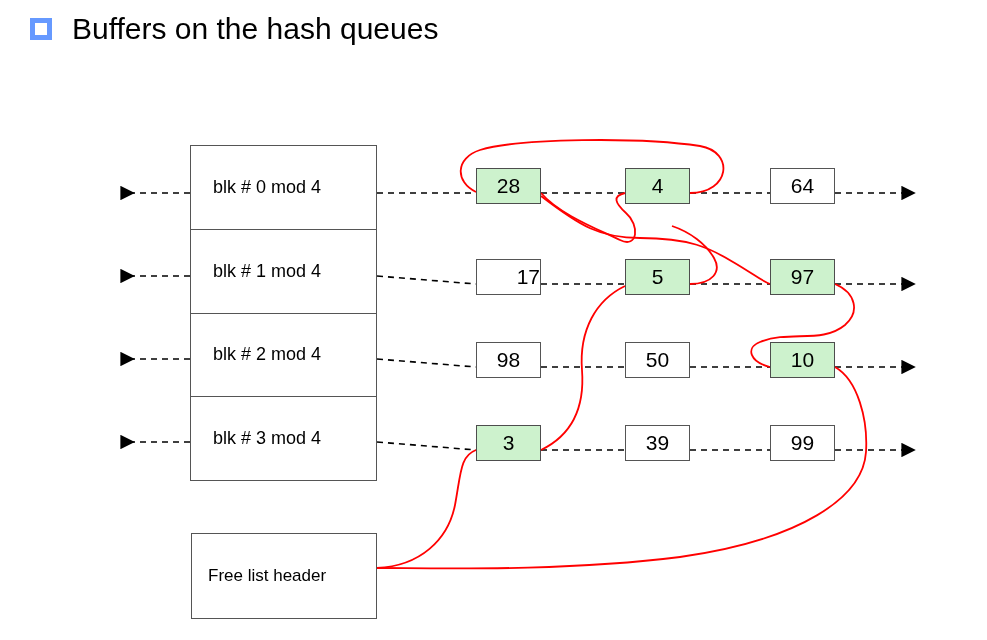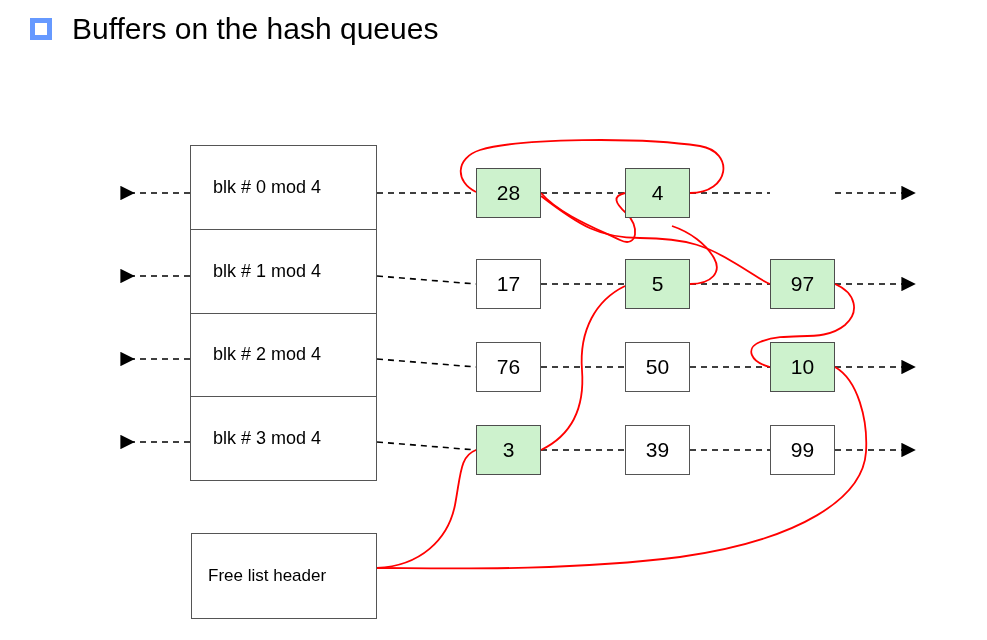--- a/index.html
+++ b/index.html
@@ -98,21 +98,21 @@
     align-items: center;
     padding-left: 16px;
     font-size: 17px;
     white-space: nowrap;
   }
 
   
   .buf {
     position: absolute;
     width: 65px;
-    height: 50px;
+    height: 36px;
     border: 1.5px solid #555555;
     box-sizing: border-box;
     background: #ffffff;
     display: flex;
     align-items: center;
     justify-content: center;
     font-size: 21px;
     color: #000000;
   }
   .buf.free {
@@ -207,33 +207,36 @@
   <div id="free-list-header">
     <span>Free list header</span>
   </div>
 
   <div class="buf free" style="left:476px; top:168px;">
     <span>28</span>
   </div>
   <div class="buf free" style="left:625px; top:168px;">
     <span>4</span>
   </div>
-
-  <div class="buf" style="left:476px; top:259px;">
+  <div class="buf" style="left:770px; top:168px;">
+    <span>64</span>
+  </div>
+
+  <div class="buf" style="left:476px; top:259px;justify-content:flex-end;">
     <span>17</span>
   </div>
   <div class="buf free" style="left:625px; top:259px;">
     <span>5</span>
   </div>
   <div class="buf free" style="left:770px; top:259px;">
     <span>97</span>
   </div>
 
   <div class="buf" style="left:476px; top:342px;">
-    <span>76</span>
+    <span>98</span>
   </div>
   <div class="buf" style="left:625px; top:342px;">
     <span>50</span>
   </div>
   <div class="buf free" style="left:770px; top:342px;">
     <span>10</span>
   </div>
 
   <div class="buf free" style="left:476px; top:425px;">
     <span>3</span>

